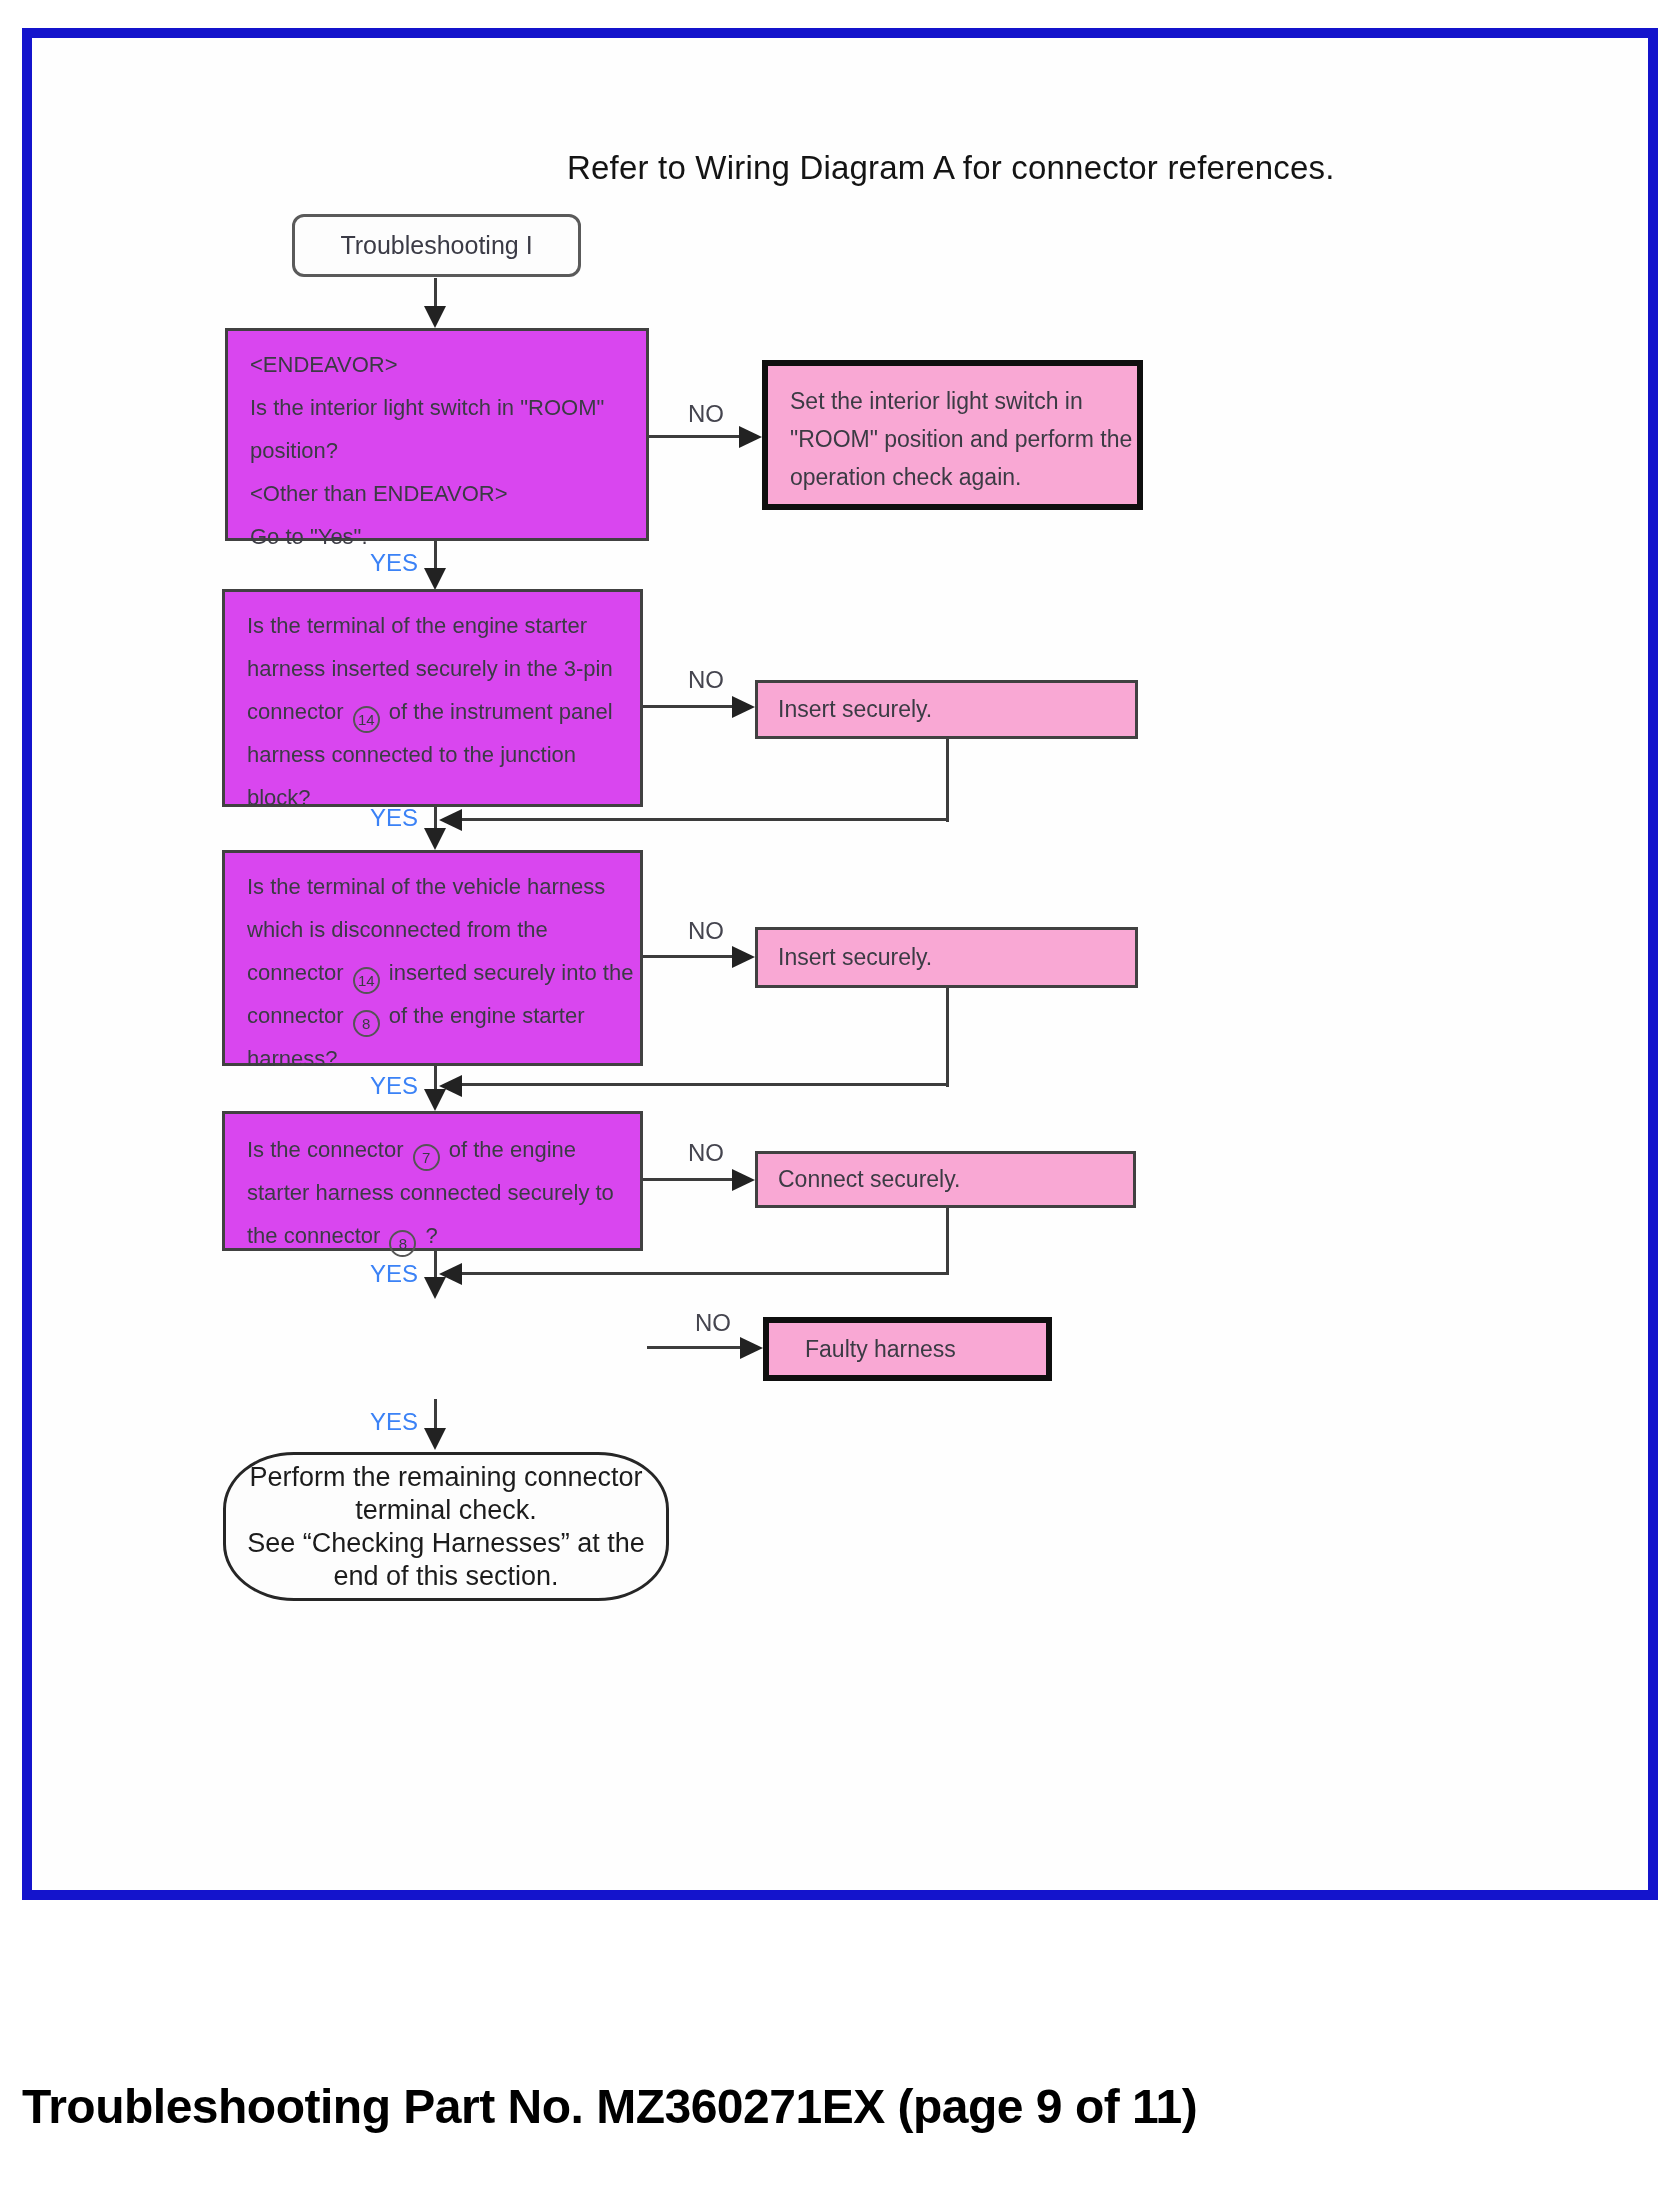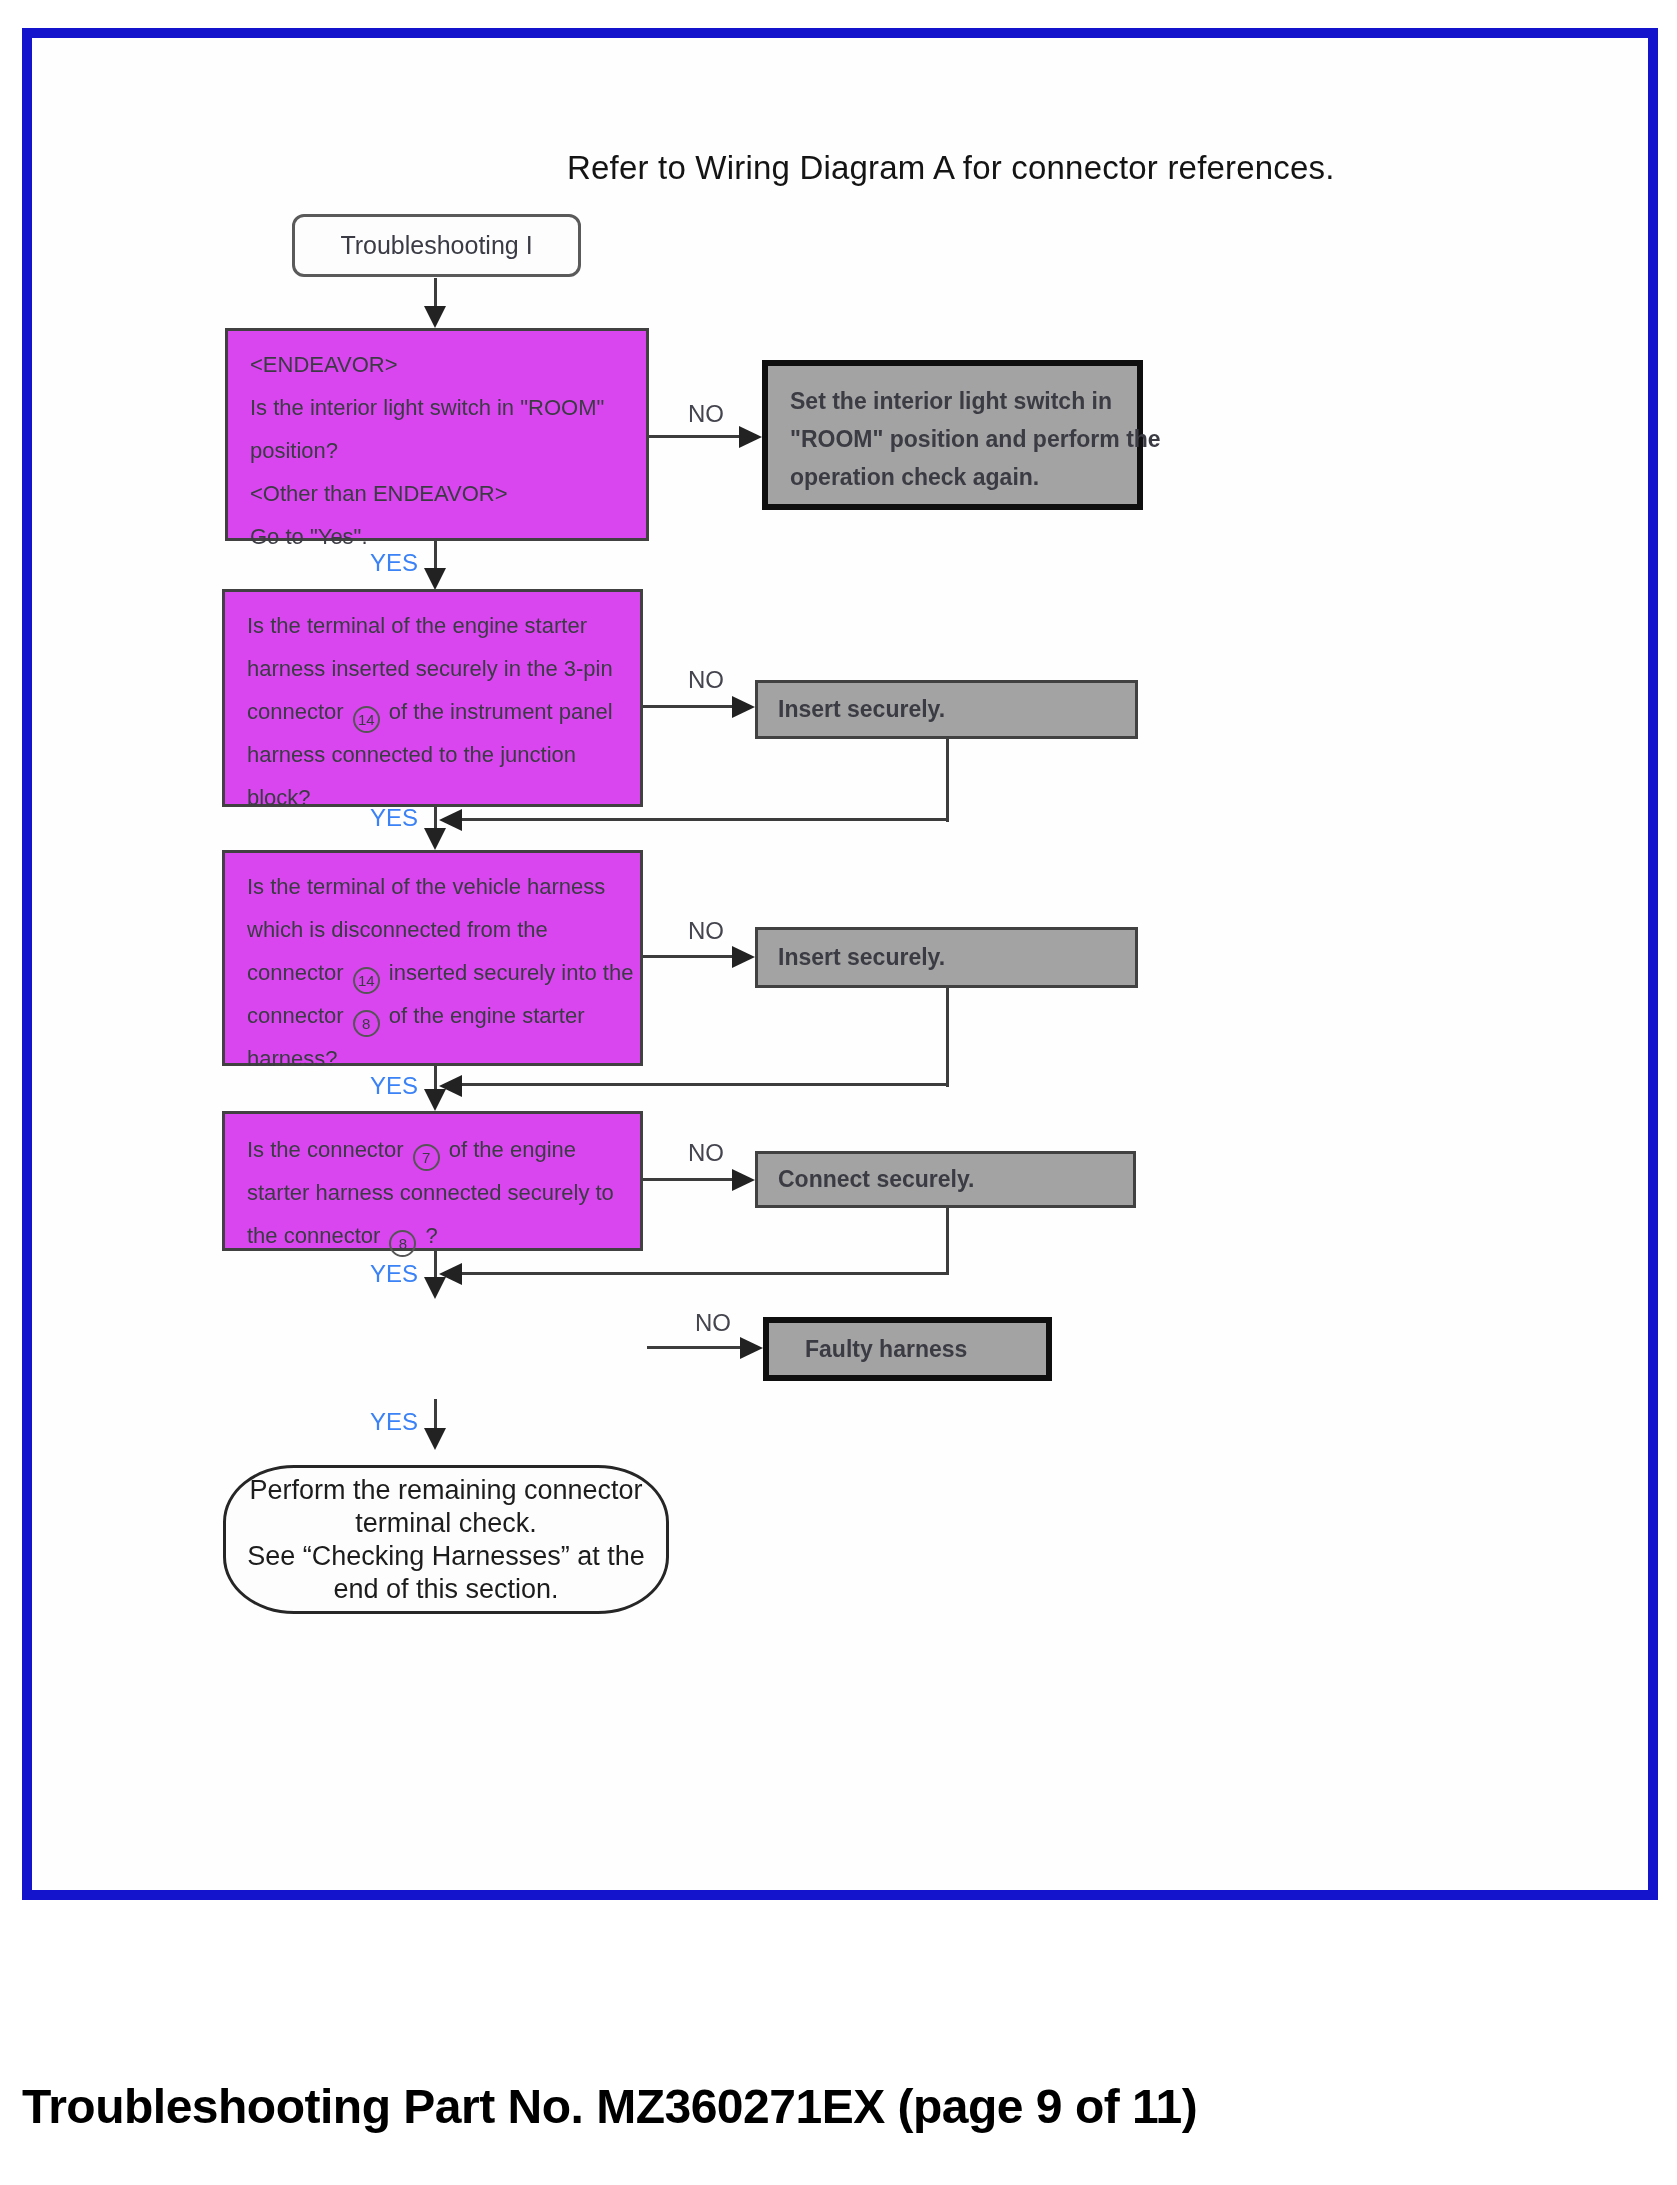--- a/index.html
+++ b/index.html
@@ -35,22 +35,22 @@
     background:#d946ef; font-size:22px; color:#3b3b44;
     padding:12px 6px 0 22px;
   }
   .qline { height:43px; line-height:43px; white-space:nowrap; }
   .q4 .qline { height:43px; }
   .q5 .qline { height:42px; line-height:42px; }
 
   
   .abox {
     position:absolute; border:3px solid #414141; box-sizing:border-box;
-    background:#a3a3a3; font-size:23px; color:#3b3b44;
-    display:flex; align-items:center; padding-left:20px;font-weight:bold;
+    background:#f9a8d4; font-size:23px; color:#3b3b44;
+    display:flex; align-items:center; padding-left:20px;
   }
   .thick { border:6px solid #0f0f0f;padding-left:36px; }
   .ml { display:block; padding:16px 0 0 22px; }
   .ml .aline { height:38px; line-height:38px; white-space:nowrap; }
 
   
   .circ {
     display:inline-flex; width:27px; height:27px; border:2px solid #555;
     border-radius:50%; align-items:center; justify-content:center;
     font-size:15px; line-height:1; margin:0 3px; vertical-align:-6px;
@@ -81,21 +81,21 @@
   
   .yes { position:absolute; left:319px; width:67px; text-align:right; font-size:24px; color:#3b82f6; }
   .no  { position:absolute; font-size:24px; color:#45454f; }
 
   
   .end {
     position:absolute; left:191px; top:1414px; width:446px; height:149px;
     border:3px solid #262626; box-sizing:border-box; background:#fdfdfd;
     border-radius:71px / 57px;
     display:flex; flex-direction:column; justify-content:center;
-    text-align:center; font-size:27px; color:#1c1c1c; line-height:33px;margin-top:13px;
+    text-align:center; font-size:27px; color:#1c1c1c; line-height:33px;
   }
 
   
   .caption {
     position:absolute; left:22px; top:2079px; font-size:48px; font-weight:bold;
     color:#000; letter-spacing:-0.5px; white-space:nowrap;
   }
 </style>
 </head>
 <body>

